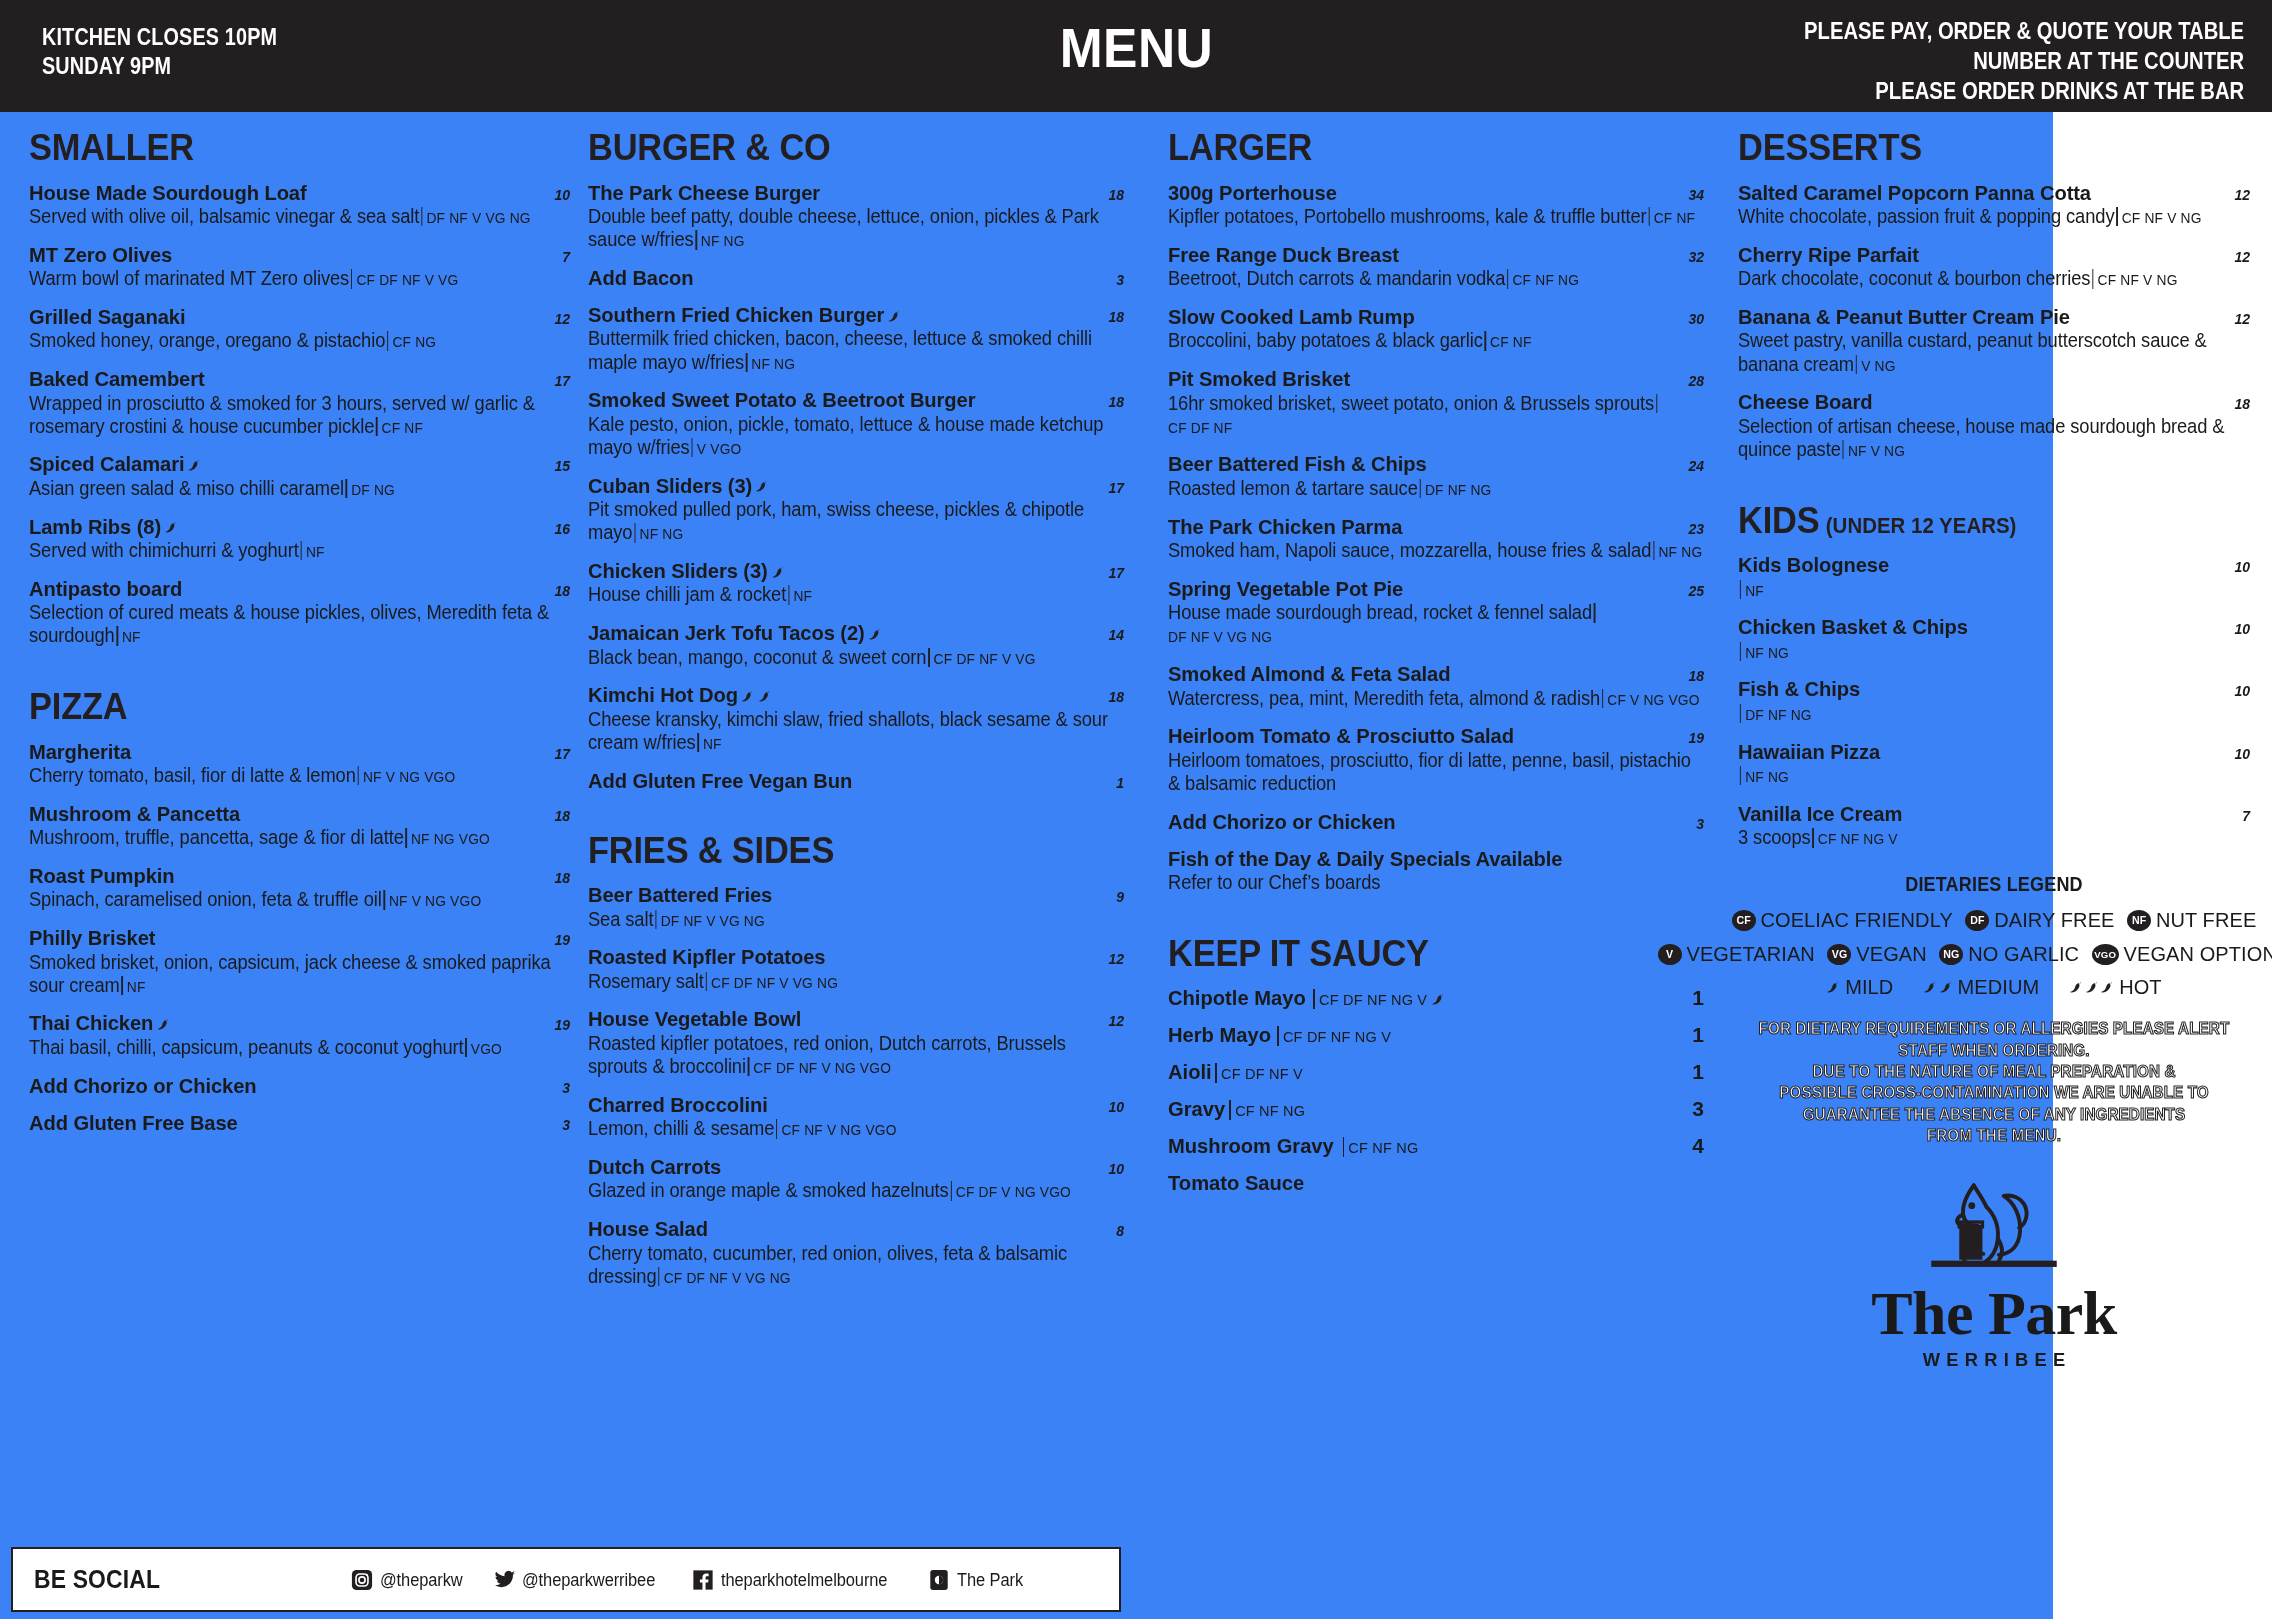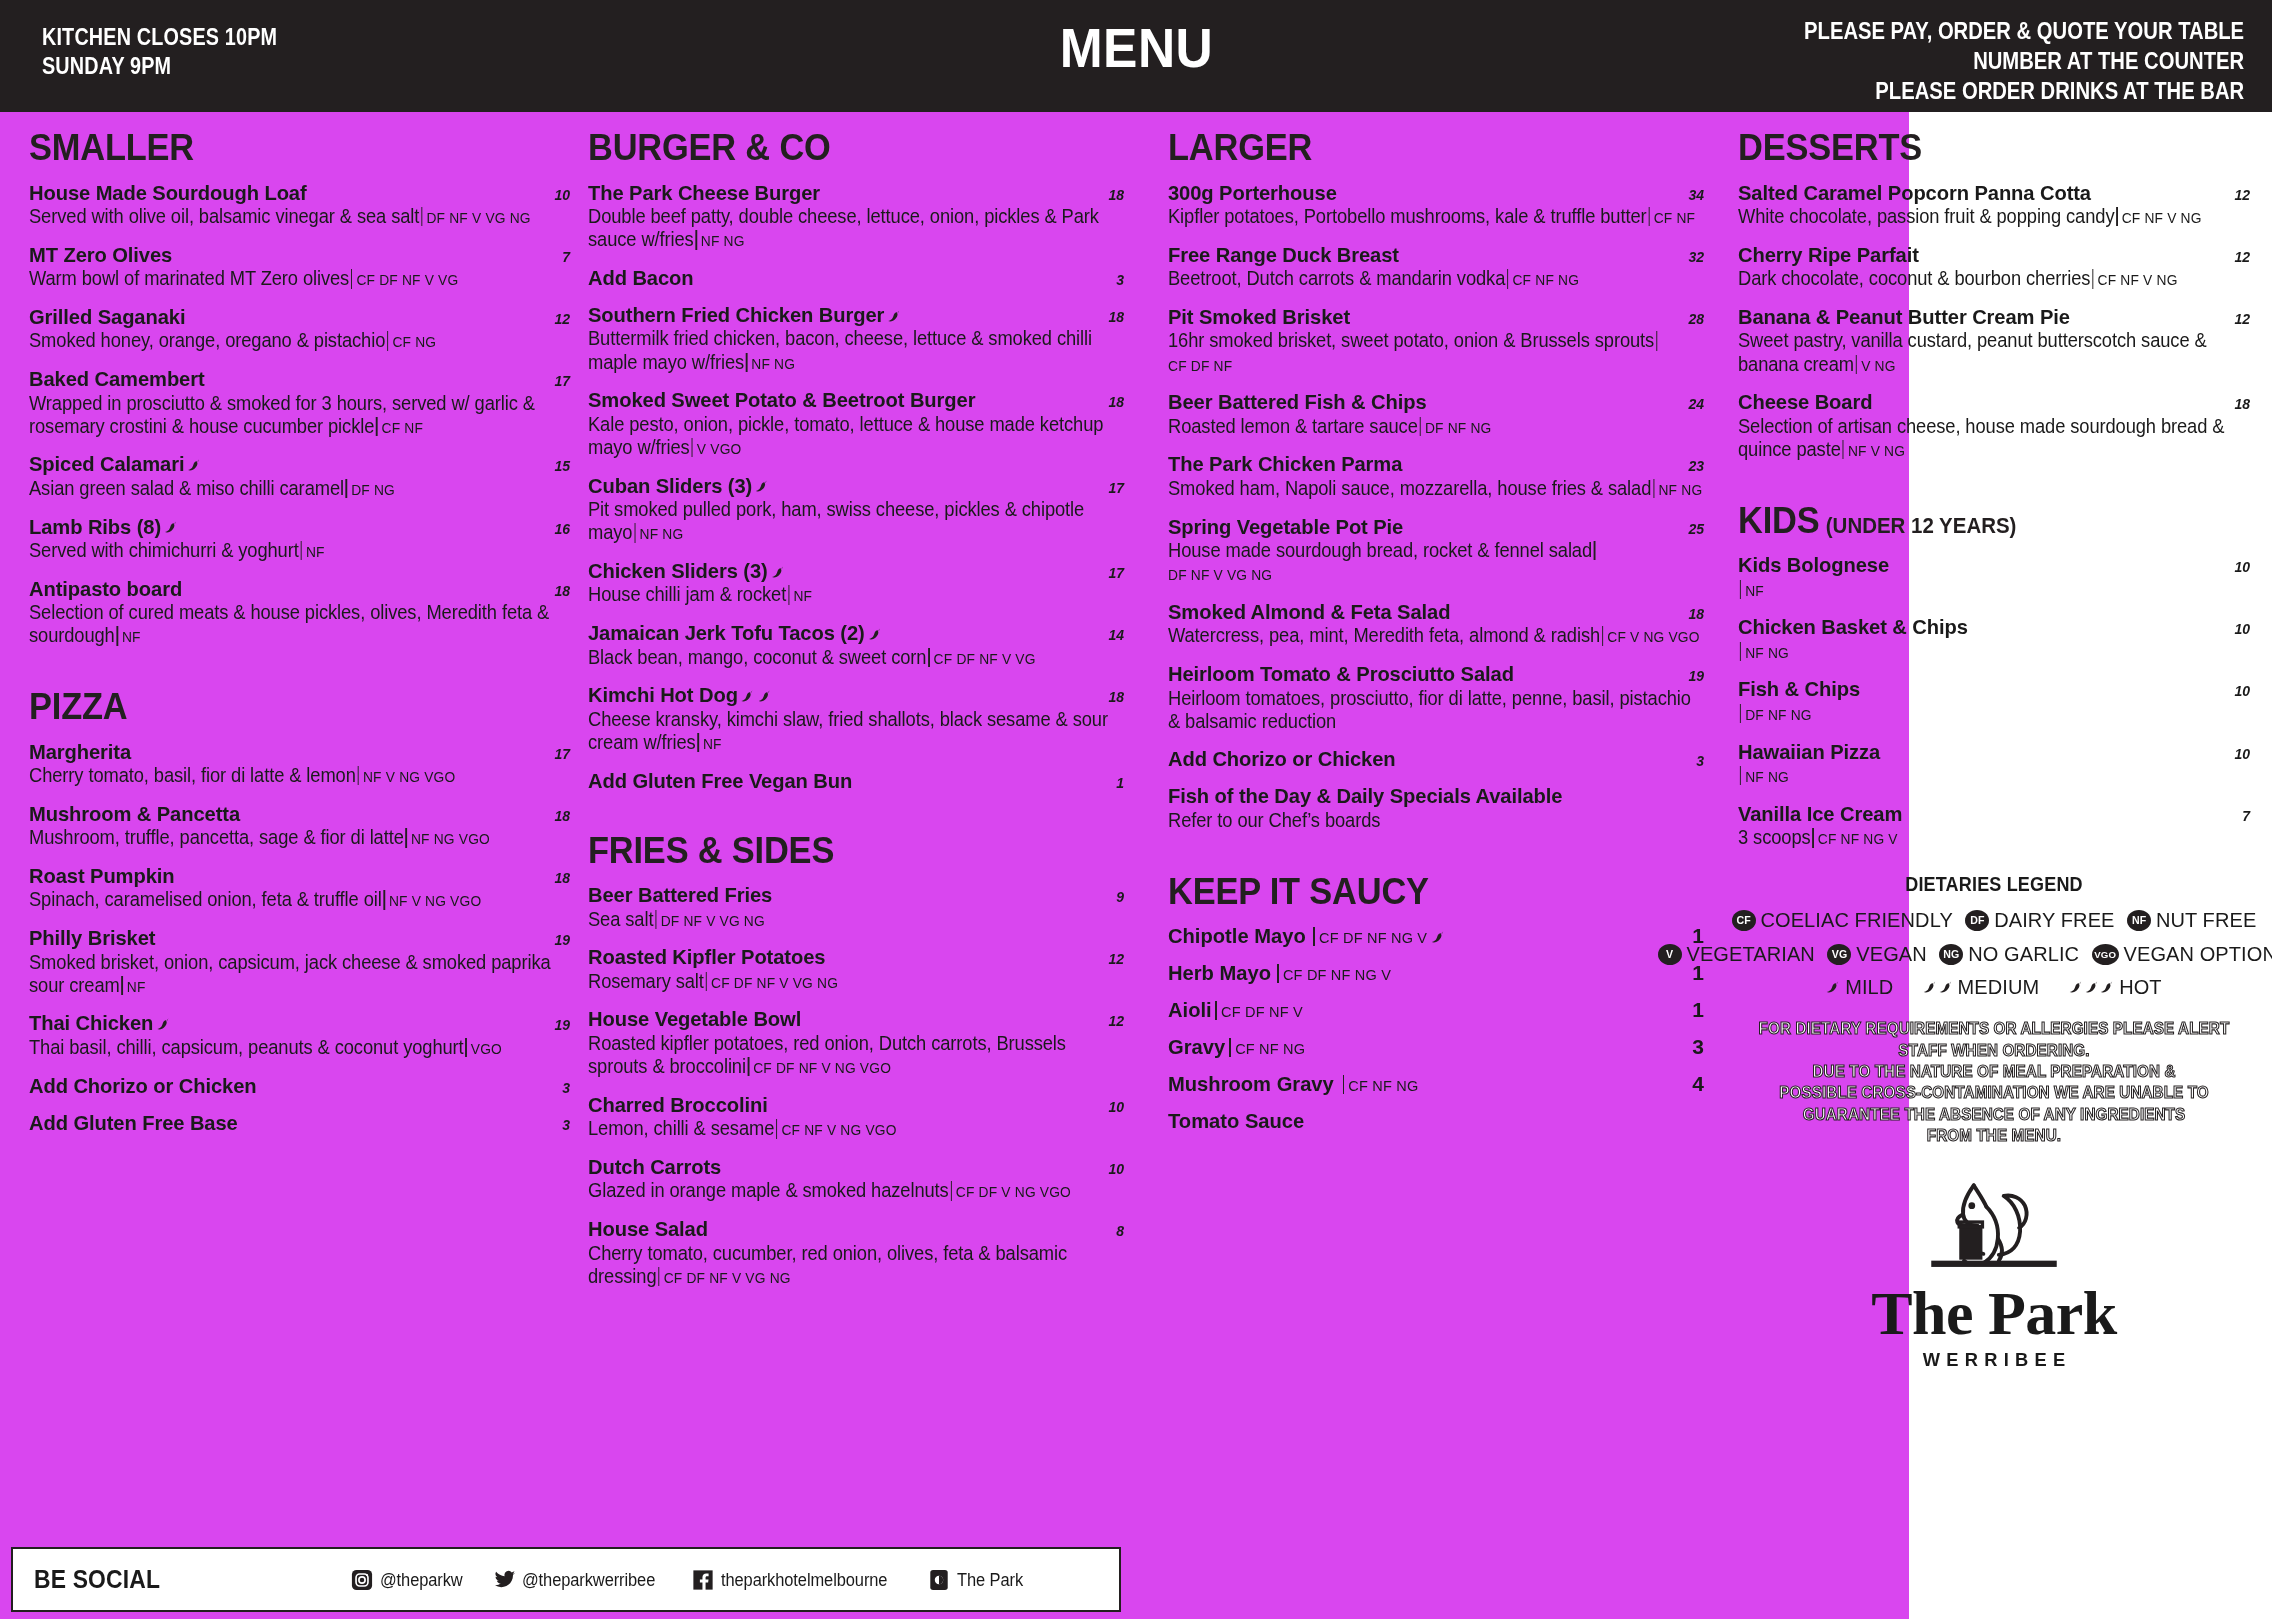--- a/index.html
+++ b/index.html
@@ -3,21 +3,21 @@
 <meta charset="utf-8">
 <style>
   * { box-sizing: border-box; margin: 0; padding: 0; }
   html, body {
     width: 2273px; height: 1619px;
     background: #ffffff;
     font-family: "Liberation Sans", sans-serif;
     color: #1a1a1a;
     overflow: hidden;
   }
-  .page { position: relative; width: 1909px; height: 1619px; background:#d946ef; }
+  .page { position: relative; width: 2053px; height: 1619px; background:#3b82f6; }
 
   
   .header {
     position: absolute; top: 0; left: 0;
     width: 2273px; height: 112px;
     background: #231f20;
     color: #ffffff;
   }
   .hdr-left {
     position: absolute; left: 42px; top: 23px;
@@ -438,20 +438,27 @@
             <div class="item-price">34</div>
           </div>
           <div class="item-desc">Kipfler potatoes, Portobello mushrooms, kale &amp; truffle butter<span class="bar"></span><span class="diet">CF NF</span></div>
         </div>
         <div class="item">
           <div class="item-head">
             <div class="item-name">Free Range Duck Breast</div>
             <div class="item-price">32</div>
           </div>
           <div class="item-desc">Beetroot, Dutch carrots &amp; mandarin vodka<span class="bar"></span><span class="diet">CF NF NG</span></div>
+        </div>
+        <div class="item">
+          <div class="item-head">
+            <div class="item-name">Slow Cooked Lamb Rump</div>
+            <div class="item-price">30</div>
+          </div>
+          <div class="item-desc">Broccolini, baby potatoes &amp; black garlic<span class="bar"></span><span class="diet">CF NF</span></div>
         </div>
         <div class="item">
           <div class="item-head">
             <div class="item-name">Pit Smoked Brisket</div>
             <div class="item-price">28</div>
           </div>
           <div class="item-desc">16hr smoked brisket, sweet potato, onion &amp; Brussels sprouts<span class="bar"></span><span class="diet">CF DF NF</span></div>
         </div>
         <div class="item">
           <div class="item-head">

